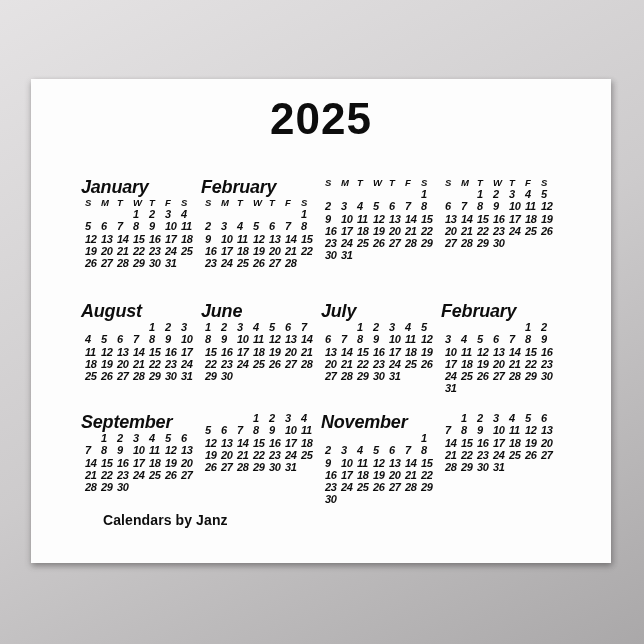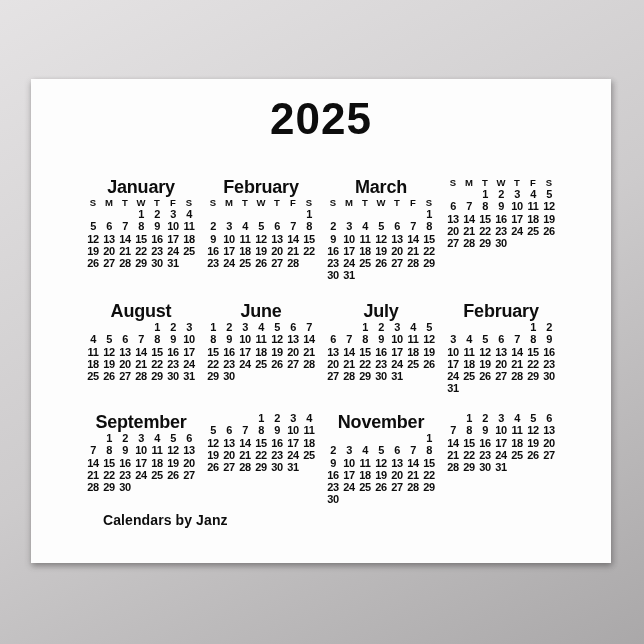--- a/index.html
+++ b/index.html
@@ -28,21 +28,21 @@
     text-align:center;margin-top:17px;
     font-size:44px;line-height:46px;font-weight:bold;letter-spacing:1px;
   }
   .months{
     display:grid;
     grid-template-columns:repeat(4,120px);
     grid-template-rows:124px 111px 122px;
     justify-content:center;
     margin-top:35px;
   }
-  .month{text-align:center;}
+  .month{text-align:left;font-style:italic;}
   .month-name{font-size:18px;line-height:20px;font-weight:bold;letter-spacing:-0.2px;}
   .dow{display:flex;justify-content:center;}
   .dow .cell{width:16px;font-size:9.5px;line-height:11px;font-weight:bold;}
   .week{display:flex;justify-content:center;}
   .week .cell{
     width:16px;font-size:11px;line-height:12.3px;font-weight:bold;letter-spacing:-0.4px;
   }
   .credit{
     position:absolute;left:72px;top:437px;
     font-size:14px;line-height:9px;font-weight:bold;letter-spacing:0.1px;
@@ -163,21 +163,20 @@
             <span class="cell">23</span>
             <span class="cell">24</span>
             <span class="cell">25</span>
             <span class="cell">26</span>
             <span class="cell">27</span>
             <span class="cell">28</span>
             <span class="cell"></span>
           </div>
         </div>
         <div class="month">
-    <div class="month-name">March</div>
     <div class="dow">
             <span class="cell">S</span>
             <span class="cell">M</span>
             <span class="cell">T</span>
             <span class="cell">W</span>
             <span class="cell">T</span>
             <span class="cell">F</span>
             <span class="cell">S</span>
           </div>
   <div class="week">

